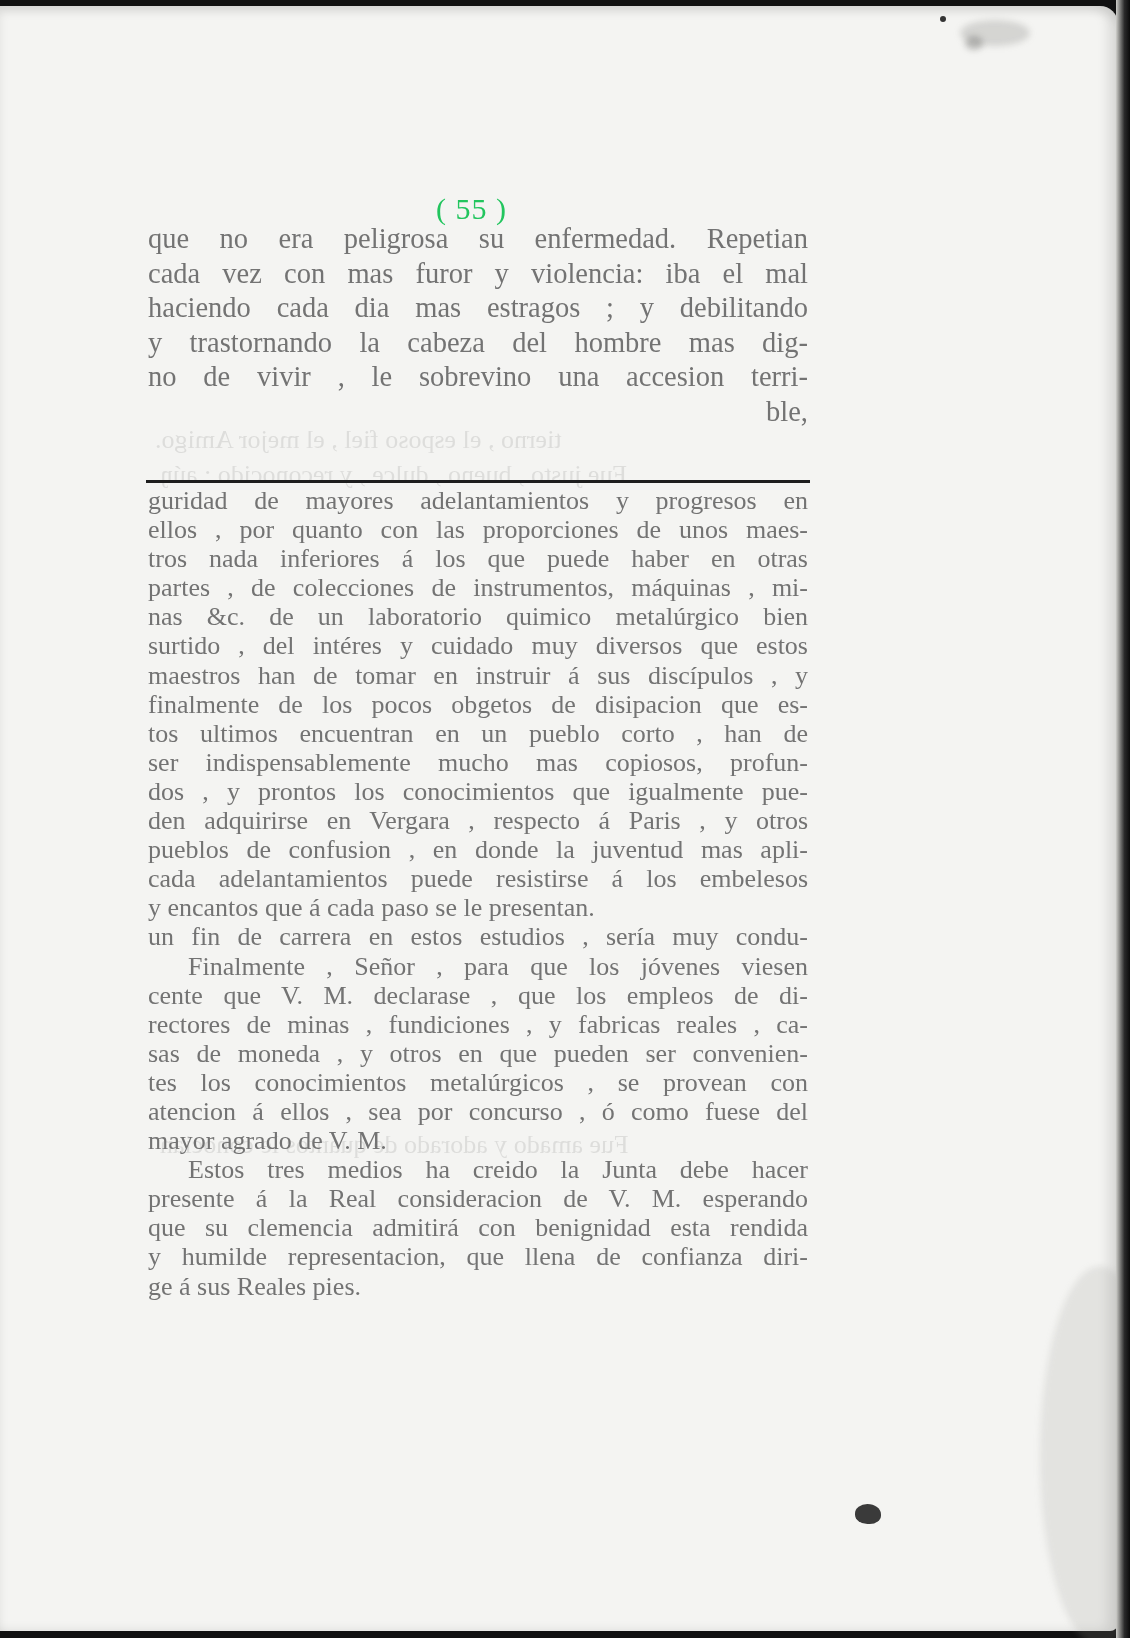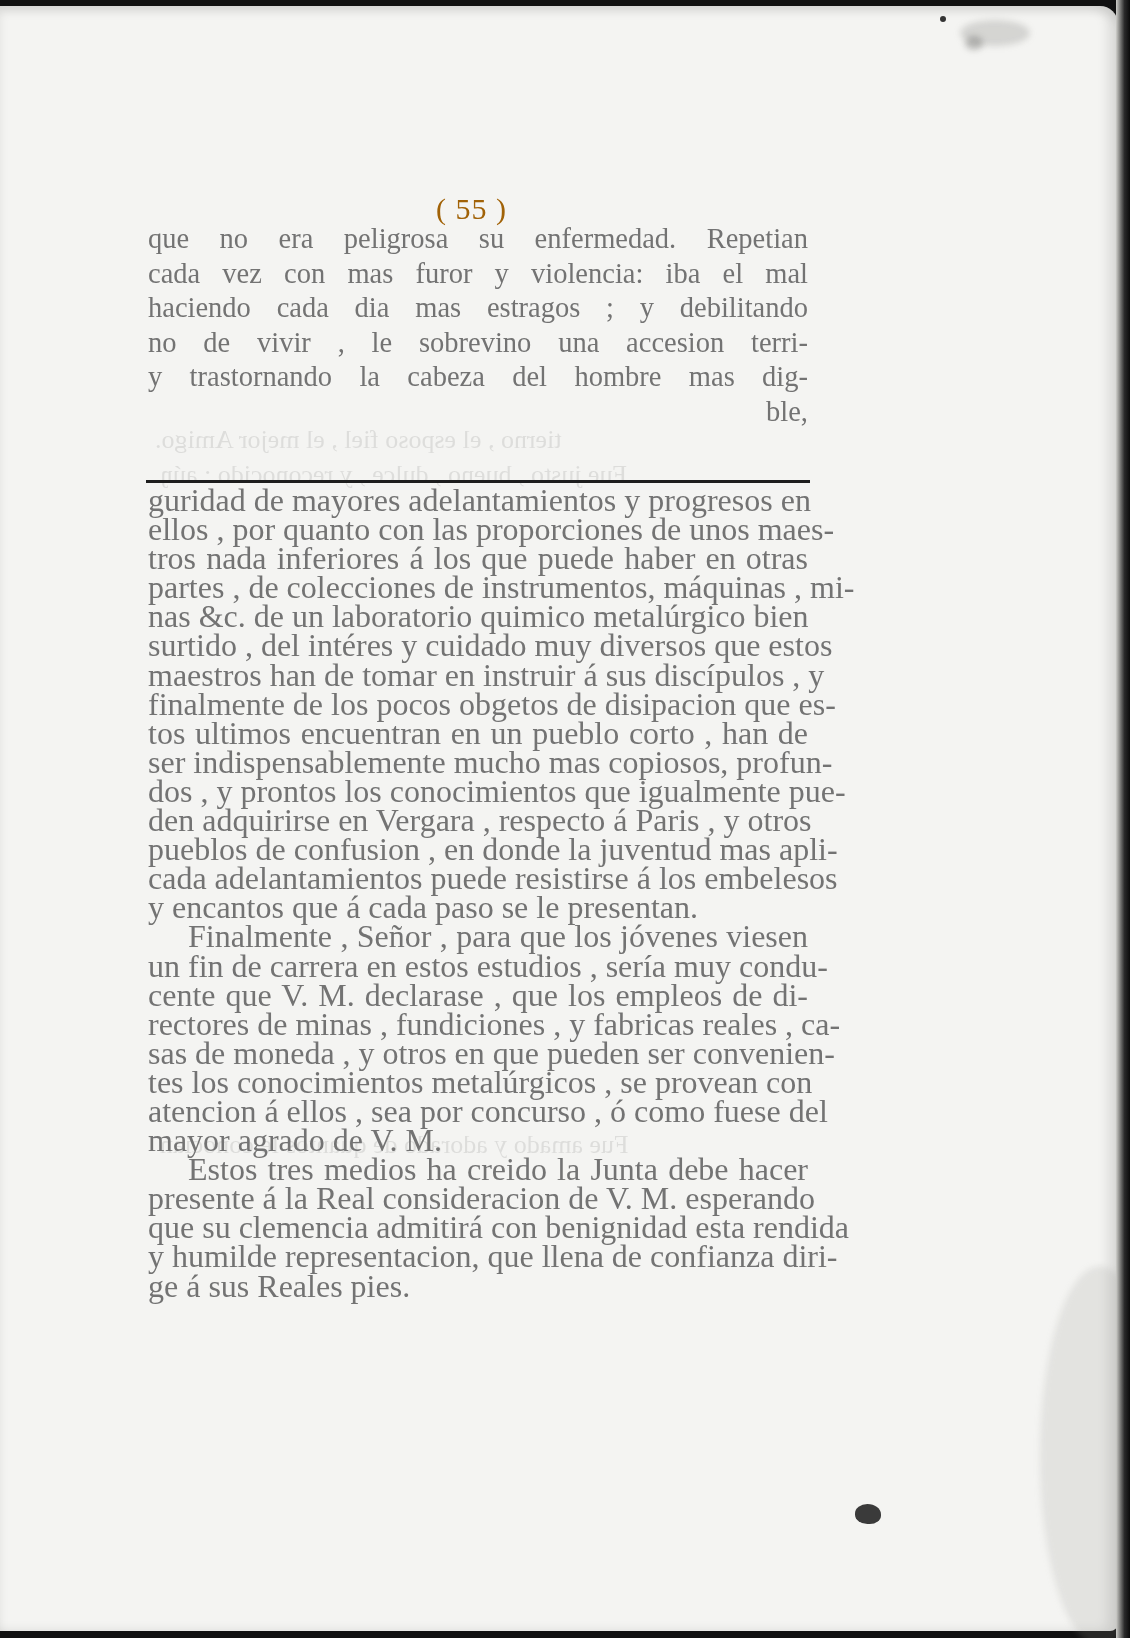--- a/index.html
+++ b/index.html
@@ -69,21 +69,21 @@
       width: 660px;
       font-family: "Liberation Serif", "DejaVu Serif", serif;
       color: #737373;
     }
     .page-number {
       position: absolute;
       left: 436px;
       top: 192px;
       font-family: "Liberation Serif", serif;
       font-size: 30px;
-      color: #a16207;
+      color: #22c55e;
       letter-spacing: 1px;
     }
     .main-text {
       top: 222px;
       font-size: 28.5px;
       line-height: 34.5px;
     }
     .line {
       display: block;
       white-space: nowrap;
@@ -104,21 +104,21 @@
     .rule {
       position: absolute;
       left: 146px;
       top: 480px;
       width: 664px;
       height: 3px;
       background: #1e1e1e;
     }
     .foot-text {
       top: 486px;
-      font-size: 32px;
+      font-size: 26px;
       line-height: 29.1px;
     }
     .bleed {
       position: absolute;
       font-family: "Liberation Serif", serif;
       color: rgba(60,60,60,0.12);
       transform: scaleX(-1);
       white-space: nowrap;
       font-size: 26px;
     }
@@ -142,22 +142,22 @@
 <div class="bleed b1">tierno , el esposo fiel , el mejor Amigo.</div>
 <div class="bleed b2">Fue justo , bueno , dulce , y reconocido : aúŋ</div>
 <div class="bleed b3">Fue amado y adorado de quantos le conocian</div>
 
 <div class="page-number">( 55 )</div>
 
 <div class="text-block main-text">
   <span class="line">que no era peligrosa su enfermedad. Repetian</span>
   <span class="line">cada vez con mas furor y violencia: iba el mal</span>
   <span class="line">haciendo cada dia mas estragos ; y debilitando</span>
+  <span class="line">y trastornando la cabeza del hombre mas dig-</span>
   <span class="line">no de vivir , le sobrevino una accesion terri-</span>
-  <span class="line">y trastornando la cabeza del hombre mas dig-</span>
   <span class="line right">ble,</span>
 </div>
 
 <div class="rule"></div>
 
 <div class="text-block foot-text">
   <span class="line">guridad de mayores adelantamientos y progresos en</span>
   <span class="line">ellos , por quanto con las proporciones de unos maes-</span>
   <span class="line">tros nada inferiores á los que puede haber en otras</span>
   <span class="line">partes , de colecciones de instrumentos, máquinas , mi-</span>
@@ -165,22 +165,22 @@
   <span class="line">surtido , del intéres y cuidado muy diversos que estos</span>
   <span class="line">maestros han de tomar en instruir á sus discípulos , y</span>
   <span class="line">finalmente de los pocos obgetos de disipacion que es-</span>
   <span class="line">tos ultimos encuentran en un pueblo corto , han de</span>
   <span class="line">ser indispensablemente mucho mas copiosos, profun-</span>
   <span class="line">dos , y prontos los conocimientos que igualmente pue-</span>
   <span class="line">den adquirirse en Vergara , respecto á Paris , y otros</span>
   <span class="line">pueblos de confusion , en donde la juventud mas apli-</span>
   <span class="line">cada adelantamientos puede resistirse á los embelesos</span>
   <span class="line left">y encantos que á cada paso se le presentan.</span>
+  <span class="line">un fin de carrera en estos estudios , sería muy condu-</span>
   <span class="line indent">Finalmente , Señor , para que los jóvenes viesen</span>
-  <span class="line">un fin de carrera en estos estudios , sería muy condu-</span>
   <span class="line">cente que V. M. declarase , que los empleos de di-</span>
   <span class="line">rectores de minas , fundiciones , y fabricas reales , ca-</span>
   <span class="line">sas de moneda , y otros en que pueden ser convenien-</span>
   <span class="line">tes los conocimientos metalúrgicos , se provean con</span>
   <span class="line">atencion á ellos , sea por concurso , ó como fuese del</span>
   <span class="line left">mayor agrado de V. M.</span>
   <span class="line indent">Estos tres medios ha creido la Junta debe hacer</span>
   <span class="line">presente á la Real consideracion de V. M. esperando</span>
   <span class="line">que su clemencia admitirá con benignidad esta rendida</span>
   <span class="line">y humilde representacion, que llena de confianza diri-</span>

